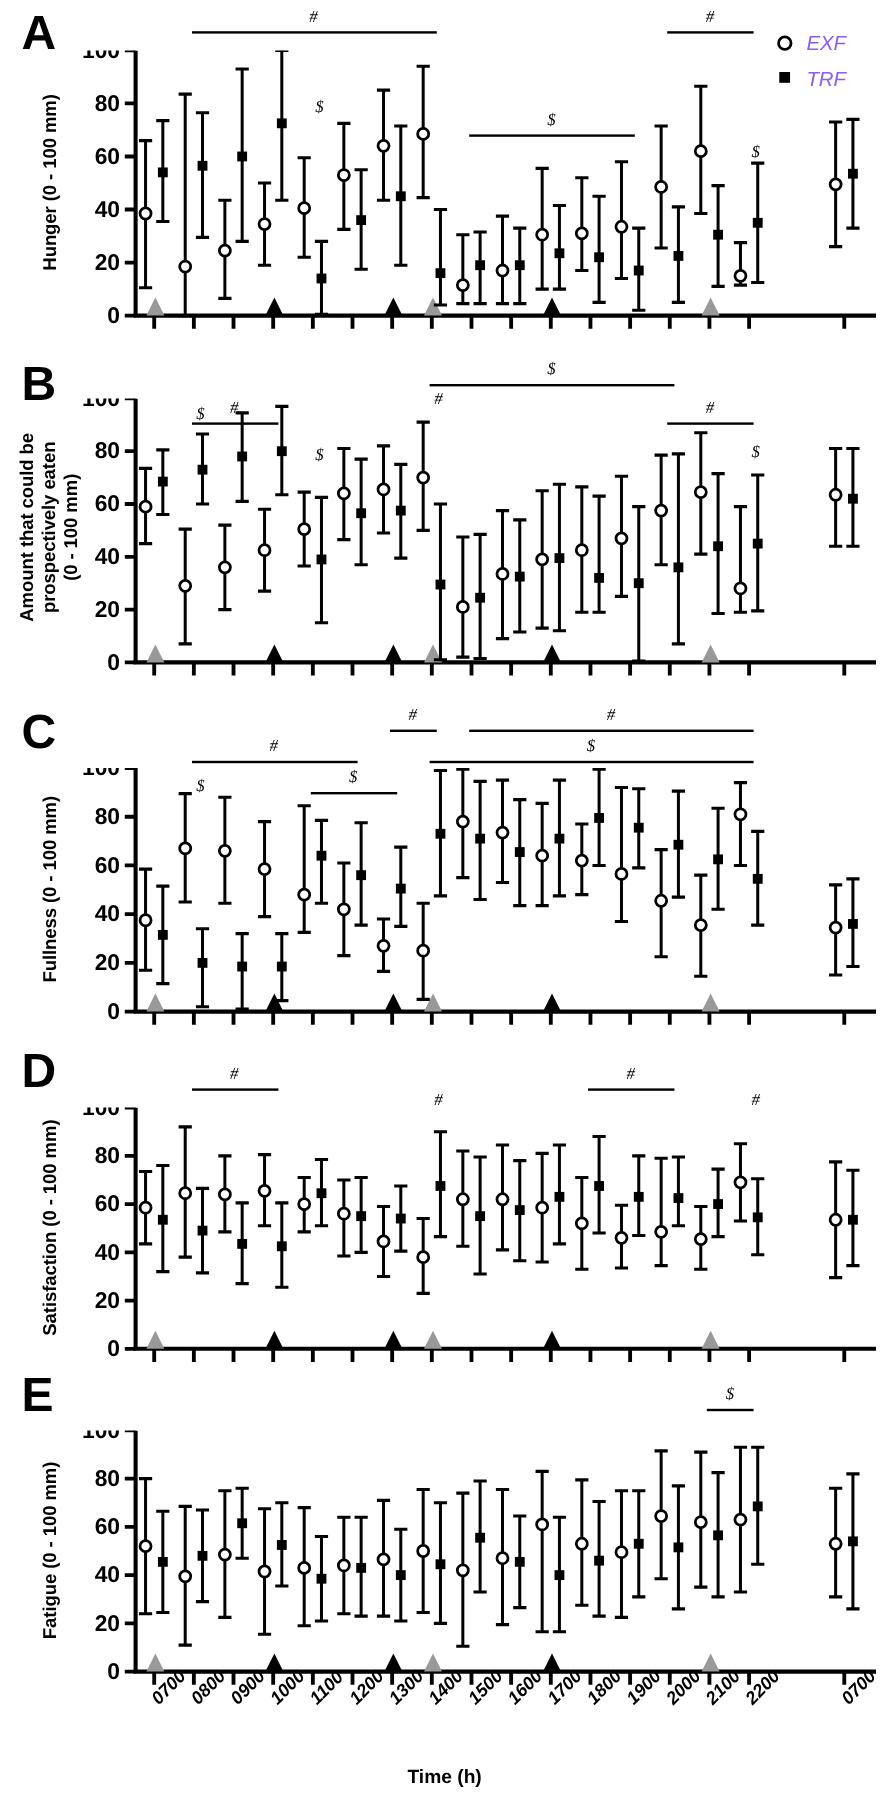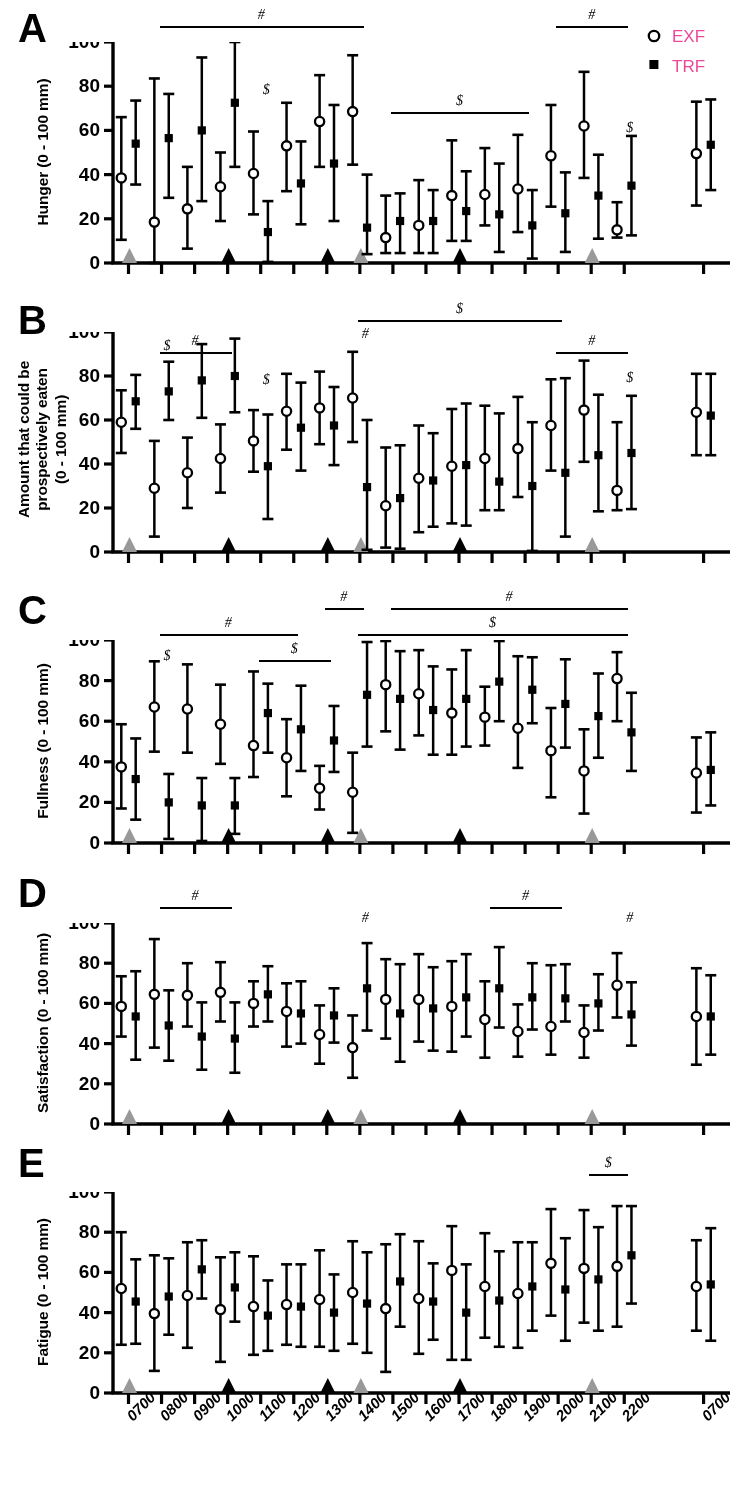--- a/index.html
+++ b/index.html
@@ -46,21 +46,21 @@
   }
   .xaxis-title {
     position: absolute;
     font-weight: bold;
     font-size: 16px;
     color: #000;
     text-align: center;
     width: 741px;
     left: 0;
   }
-  .legend-label { position: absolute; font-size: 17px; font-family: "Liberation Sans", sans-serif; color:#ec4899; }
+  .legend-label { position: absolute; font-size: 17px; font-family: "Liberation Sans", sans-serif; color:#8b5cf6;font-style:italic; }
   .sig-label {
     position: absolute;
     font-size: 14px;
     font-style: italic;
     color: #000;
     font-family: "Liberation Serif", serif;
     white-space: nowrap;
   }
   .sig-bar { position: absolute; background: #000; height: 1.6px; }
 </style>
@@ -1346,13 +1346,14 @@
     <div class="xlab" style="left: 353.85px; top: 1412px;">1400</div>
     <div class="xlab" style="left: 386.9px; top: 1412px;">1500</div>
     <div class="xlab" style="left: 419.95px; top: 1412px;">1600</div>
     <div class="xlab" style="left: 453px; top: 1412px;">1700</div>
     <div class="xlab" style="left: 486.05px; top: 1412px;">1800</div>
     <div class="xlab" style="left: 519.1px; top: 1412px;">1900</div>
     <div class="xlab" style="left: 552.15px; top: 1412px;">2000</div>
     <div class="xlab" style="left: 585.2px; top: 1412px;">2100</div>
     <div class="xlab" style="left: 618.25px; top: 1412px;">2200</div>
     <div class="xlab" style="left: 697.57px; top: 1412px;">0700</div>
+    <div class="xaxis-title" style="top: 1473px;">Time (h)</div>
   </div>
 
 </body></html>

